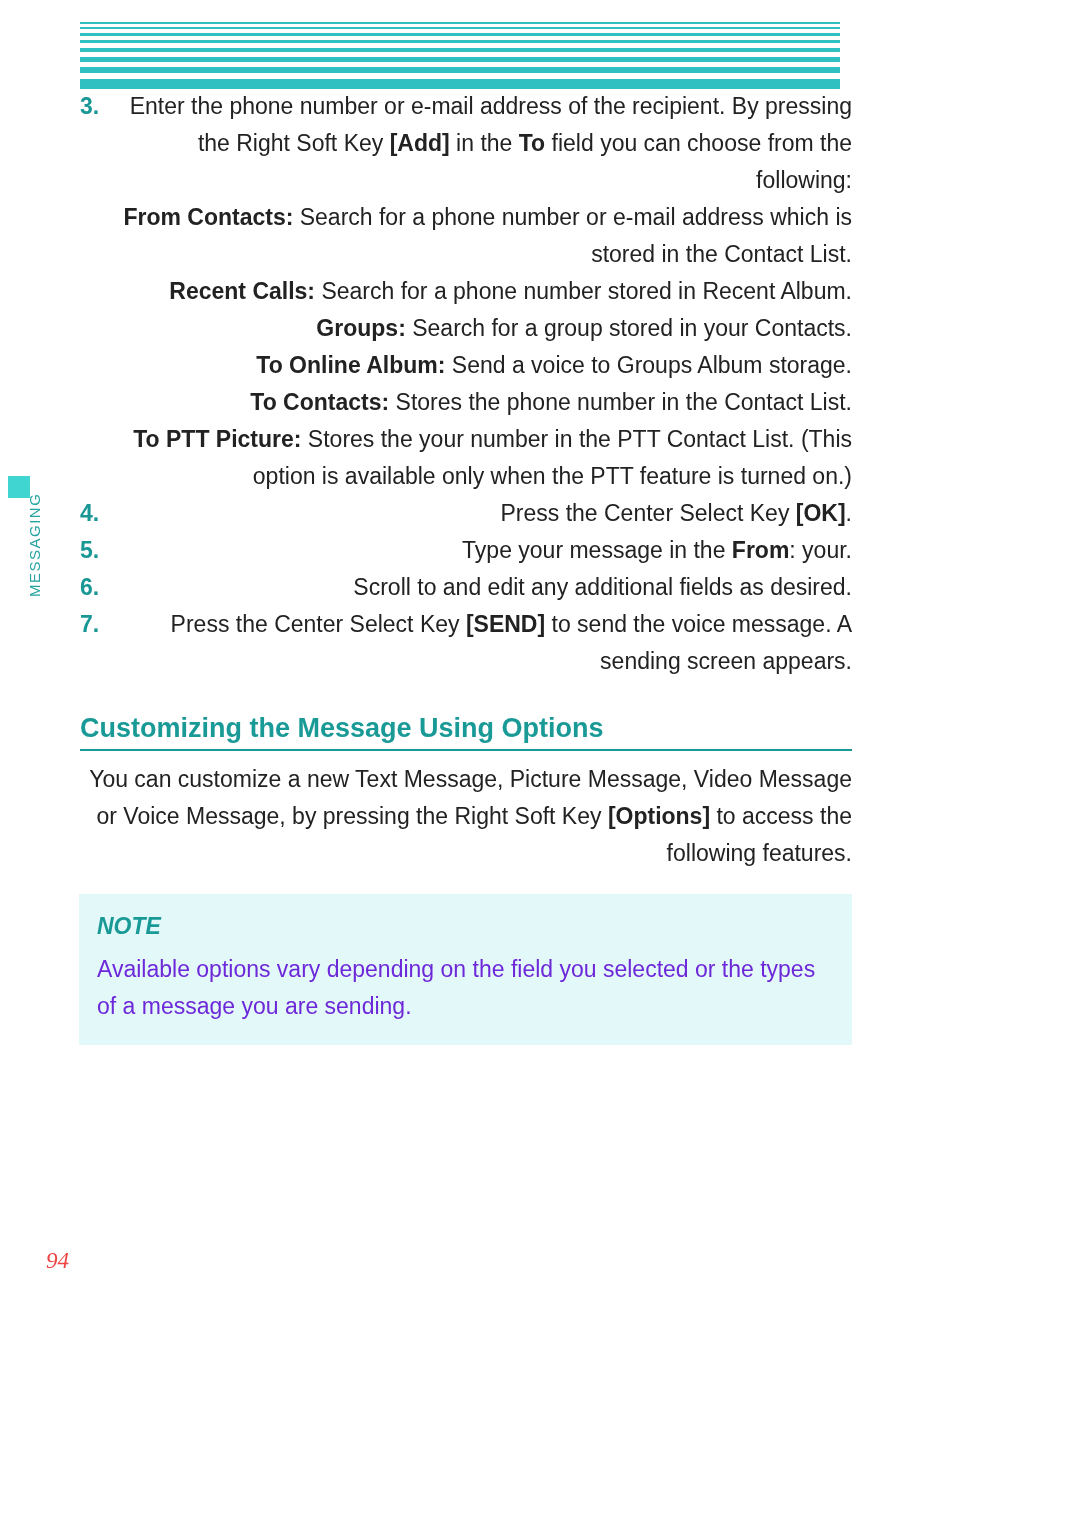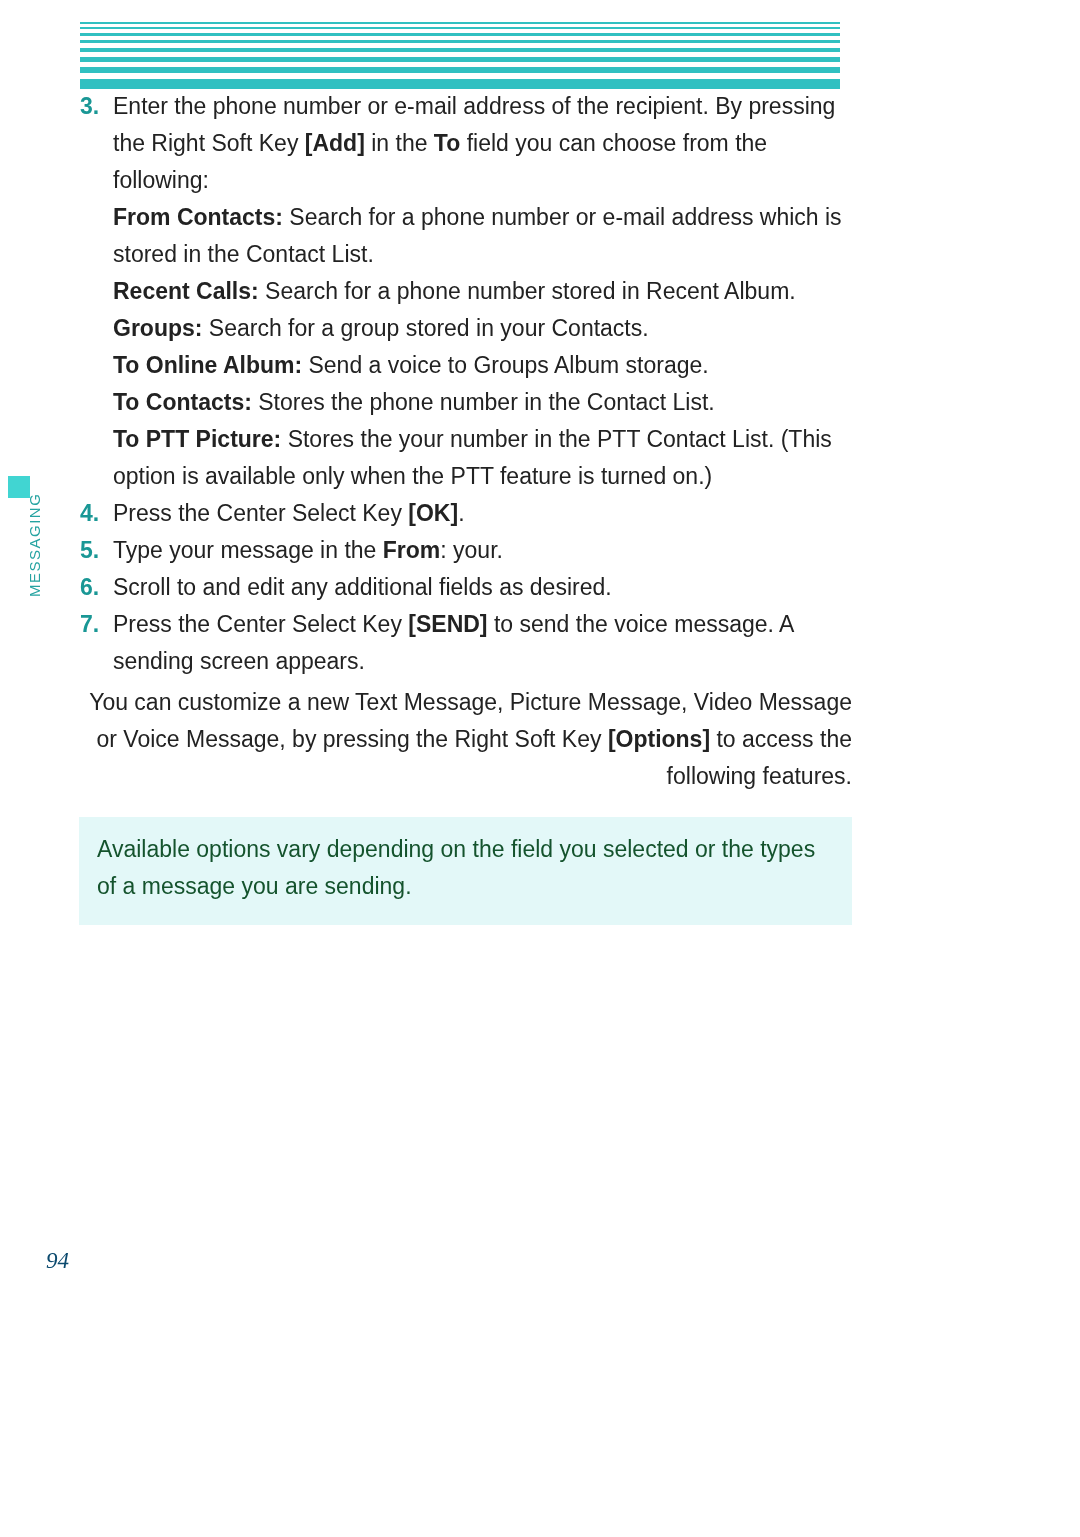--- a/index.html
+++ b/index.html
@@ -77,20 +77,21 @@
       margin-bottom: 0;
     }
     .step-num {
       color: #199795;
       font-weight: bold;
       flex-shrink: 0;
       width: 33px;
     }
     .step-text {
       flex: 1;
+      text-align: right;
     }
 
     .bold { font-weight: bold; }
 
     .section-title {
       color: #199a97;
       font-weight: bold;
       font-size: 27px;
       border-bottom: 2px solid #199a97;
       padding-bottom: 2px;
@@ -112,31 +113,31 @@
       margin-left: -1px;
     }
     .note-title {
       color: #199a97;
       font-weight: bold;
       font-style: italic;
       font-size: 23px;
       margin-bottom: 6px;
     }
     .note-body {
-      color: #14532d;
+      color: #6d28d9;
     }
 
     .page-num {
       position: absolute;
       left: 46px;
       bottom: 263px;
       font-style: italic;
       font-family: Georgia, 'Times New Roman', serif;
       font-size: 23px;
-      color: #0c4a6e;
+      color: #ef4444;
     }
   </style>
 </head>
 <body>
 
 <div class="header-lines">
   <div class="hline"></div>
     <div class="hline"></div>
     <div class="hline"></div>
     <div class="hline"></div>
@@ -191,23 +192,25 @@
     <span class="step-text">Scroll to and edit any additional fields as desired.</span>
   </div>
 
   <div class="step">
     <span class="step-num">7.</span>
     <span class="step-text">
       <span>Press the Center Select Key </span><span class="bold">[SEND]</span><span> to send the voice message. A sending screen appears.</span>
     </span>
   </div>
 
+  <div class="section-title">Customizing the Message Using Options</div>
   <div class="section-body">
     <span>You can customize a new Text Message, Picture Message, Video Message or Voice Message, by pressing the Right Soft Key </span><span class="bold">[Options]</span><span> to access the following features.</span>
   </div>
 
   <div class="note-box">
+    <div class="note-title">NOTE</div>
     <div class="note-body">Available options vary depending on the field you selected or the types of a message you are sending.</div>
   </div>
 
 </div>
 
 <div class="page-num">94</div>
 
 </body></html>

